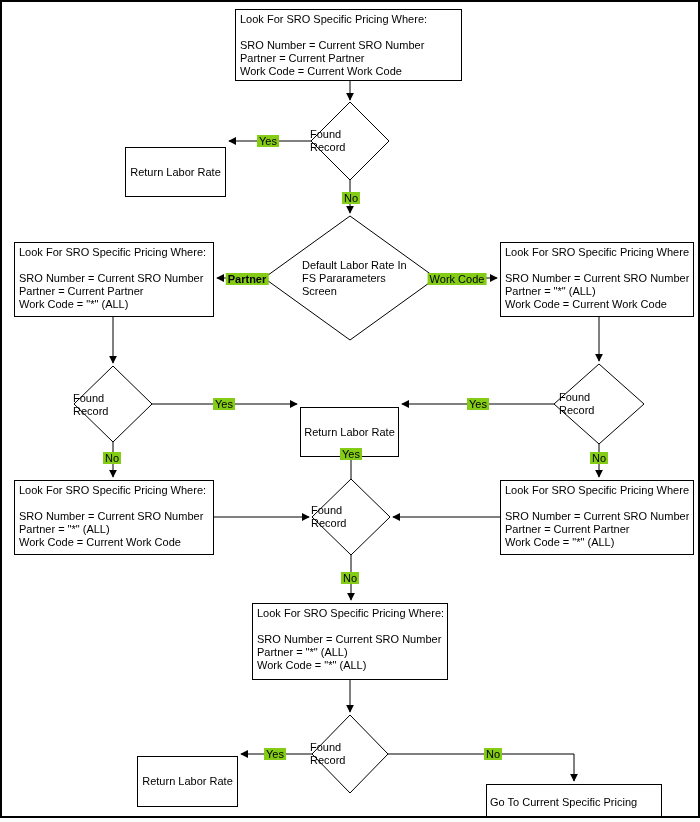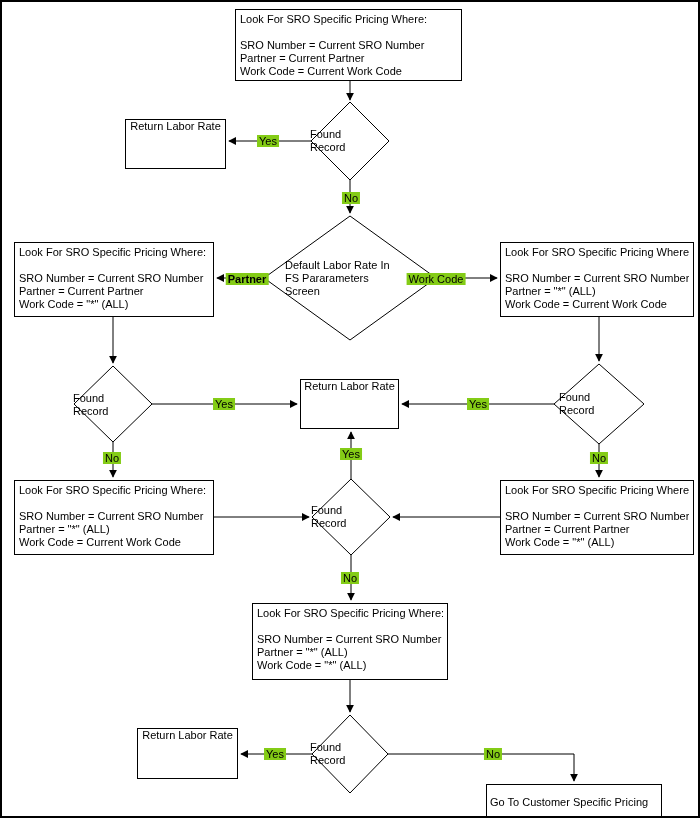--- a/index.html
+++ b/index.html
@@ -13,22 +13,22 @@
   #edges { position:absolute; left:0; top:0; width:700px; height:822px; }
 
   .pbox {
     position:absolute; background:#fff; border:1px solid #000;
     padding:3px 4px 0 4px; line-height:13px;
   }
   .ln { height:13px; white-space:nowrap; overflow:hidden; }
 
   .rbox {
     position:absolute; background:#fff; border:1px solid #000;
-    display:flex; align-items:flex-start; justify-content:center;
-    text-align:center; line-height:13px;
+    display:flex; align-items:center; justify-content:center;
+    text-align:center; line-height:13px;margin-top:28px;
   }
   .gbox {
     position:absolute; background:#fff; border:1px solid #000;
     display:flex; align-items:center; padding-left:3px;
     line-height:13px; white-space:nowrap;
   }
   .dtext { position:absolute; text-align:left; line-height:13px; }
   .elabel {
     position:absolute; transform:translate(-50%,-50%);
     background:#84cc16; padding:0 2px; white-space:nowrap; line-height:12px;
@@ -41,31 +41,31 @@
   #box-right-2  { left:498px; top:240px; width:194px; height:75px; }
   #box-return-c { left:298px; top:377px; width:99px;  height:50px; }
   #box-left-4   { left:12px;  top:478px; width:200px; height:75px; }
   #box-right-4  { left:498px; top:478px; width:194px; height:75px; }
   #box-bottom   { left:250px; top:601px; width:196px; height:77px; }
   #box-return-b { left:135px; top:726px; width:101px; height:51px; }
   #box-goto     { left:484px; top:782px; width:176px; height:36px; }
 
   
   #dt-1  { left:308px; top:126px; width:80px; }
-  #dt-2  { left:283px; top:257px; width:130px; }
+  #dt-2  { left:300px; top:257px; width:130px; }
   #dt-3l { left:71px;  top:390px; width:80px; }
   #dt-3r { left:557px; top:389px; width:80px; }
   #dt-4  { left:309px; top:502px; width:80px; }
   #dt-5  { left:308px; top:739px; width:80px; }
 
   
   #lb-yes-1    { left:266px; top:139px; }
   #lb-no-1     { left:349px; top:196px; }
   #lb-partner  { left:245px; top:277px;font-weight:bold; }
-  #lb-workcode { left:434px; top:277px; }
+  #lb-workcode { left:455px; top:277px; }
   #lb-yes-3l   { left:222px; top:402px; }
   #lb-yes-3r   { left:476px; top:402px; }
   #lb-no-3l    { left:110px; top:456px; }
   #lb-no-3r    { left:597px; top:456px; }
   #lb-yes-4    { left:349px; top:452px; }
   #lb-no-4     { left:348px; top:576px; }
   #lb-yes-5    { left:273px; top:752px; }
   #lb-no-5     { left:491px; top:752px; }
 </style>
 </head>
@@ -160,21 +160,21 @@
   <div class="rbox" id="box-return-1">
     <span>Return Labor Rate</span>
   </div>
   <div class="rbox" id="box-return-c">
     <span>Return Labor Rate</span>
   </div>
   <div class="rbox" id="box-return-b">
     <span>Return Labor Rate</span>
   </div>
   <div class="gbox" id="box-goto">
-    <span>Go To Customer Specific Pricing</span>
+    <span>Go To Current Specific Pricing</span>
   </div>
 
   <div class="dtext" id="dt-1">
     <div>Found</div>
     <div>Record</div>
   </div>
   <div class="dtext" id="dt-2">
     <div>Default Labor Rate In</div>
     <div>FS Pararameters</div>
     <div>Screen</div>

